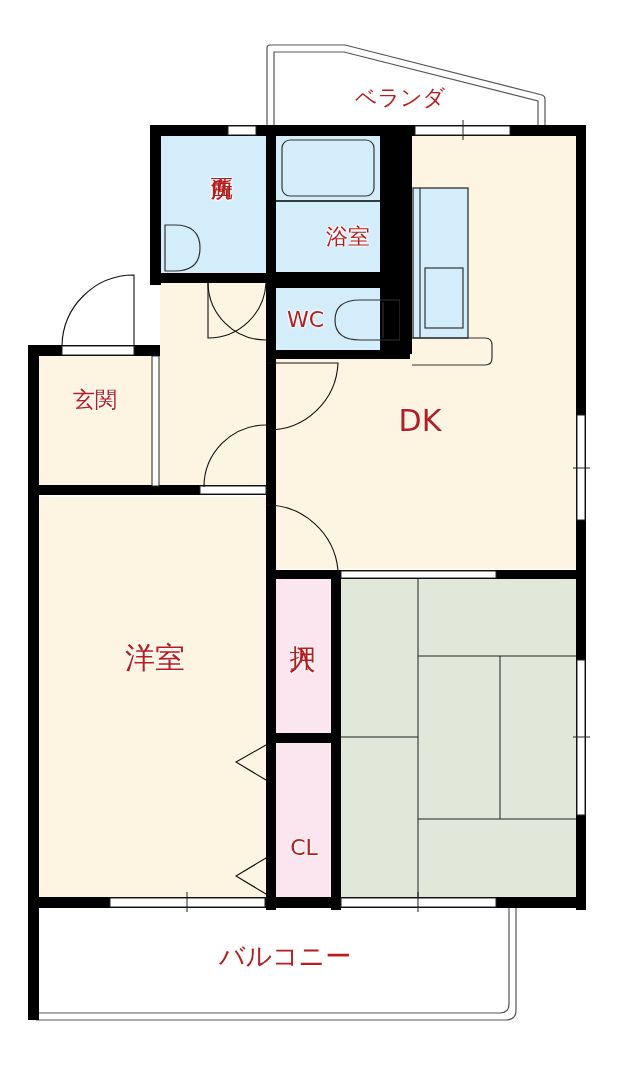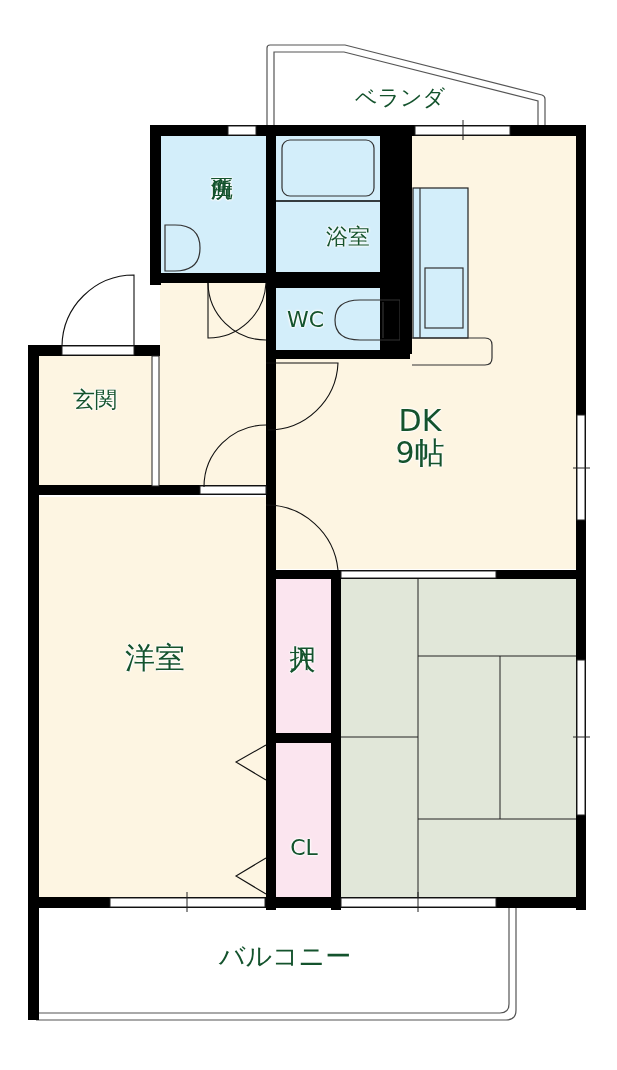--- a/index.html
+++ b/index.html
@@ -1,19 +1,19 @@
 <!DOCTYPE html>
 <html><head>
 <meta charset="utf-8">
 <style>
   html, body { margin:0; padding:0; background:#ffffff; }
   body { width:617px; height:1070px; position:relative; overflow:hidden;
          font-family:"DejaVu Sans","Liberation Sans",sans-serif; }
   #plan { position:absolute; left:0; top:0; width:617px; height:1070px; }
-  .lbl { position:absolute; color:#14532d; text-align:center; line-height:1.08;
+  .lbl { position:absolute; color:#b91c1c; text-align:center; line-height:1.08;
          font-family:"DejaVu Sans","Liberation Sans",sans-serif;
          text-shadow: 0 0 3px #fff, 0 0 3px #fff, 0 0 2px #fff, 0 0 2px #fff; }
   .big { font-size:30px; font-weight:500; }
   .mid { font-size:26px; }
   .sm  { font-size:22px; }
   .vert { writing-mode:vertical-rl; text-orientation:upright; letter-spacing:0px; }
 </style>
 </head>
 <body>
 
@@ -123,21 +123,20 @@
 </svg>
 
 <div class="lbl sm" style="left:320px;top:86px;width:160px;">ベランダ</div>
 <div class="lbl sm vert" style="left:210px;top:160px;">洗面所</div>
 <div class="lbl sm" style="left:290px;top:225px;width:80px;text-align:right;">浴室</div>
 <div class="lbl sm" style="left:278px;top:308px;width:55px;">WC</div>
 <div class="lbl sm" style="left:55px;top:388px;width:80px;">玄関</div>
 
 <div class="lbl big" style="left:340px;top:405px;width:160px;">
   <div>DK</div>
-  <div>9帖</div>
 </div>
 <div class="lbl big" style="left:70px;top:642px;width:170px;text-align:center;">
   <div>洋室</div>
 </div>
 <div class="lbl mid vert" style="left:289px;top:625px;">押入</div>
 <div class="lbl sm" style="left:278px;top:836px;width:52px;">CL</div>
 <div class="lbl big" style="left:375px;top:680px;width:160px;">
 </div>
 <div class="lbl mid" style="left:170px;top:942px;width:230px;">バルコニー</div>
 

